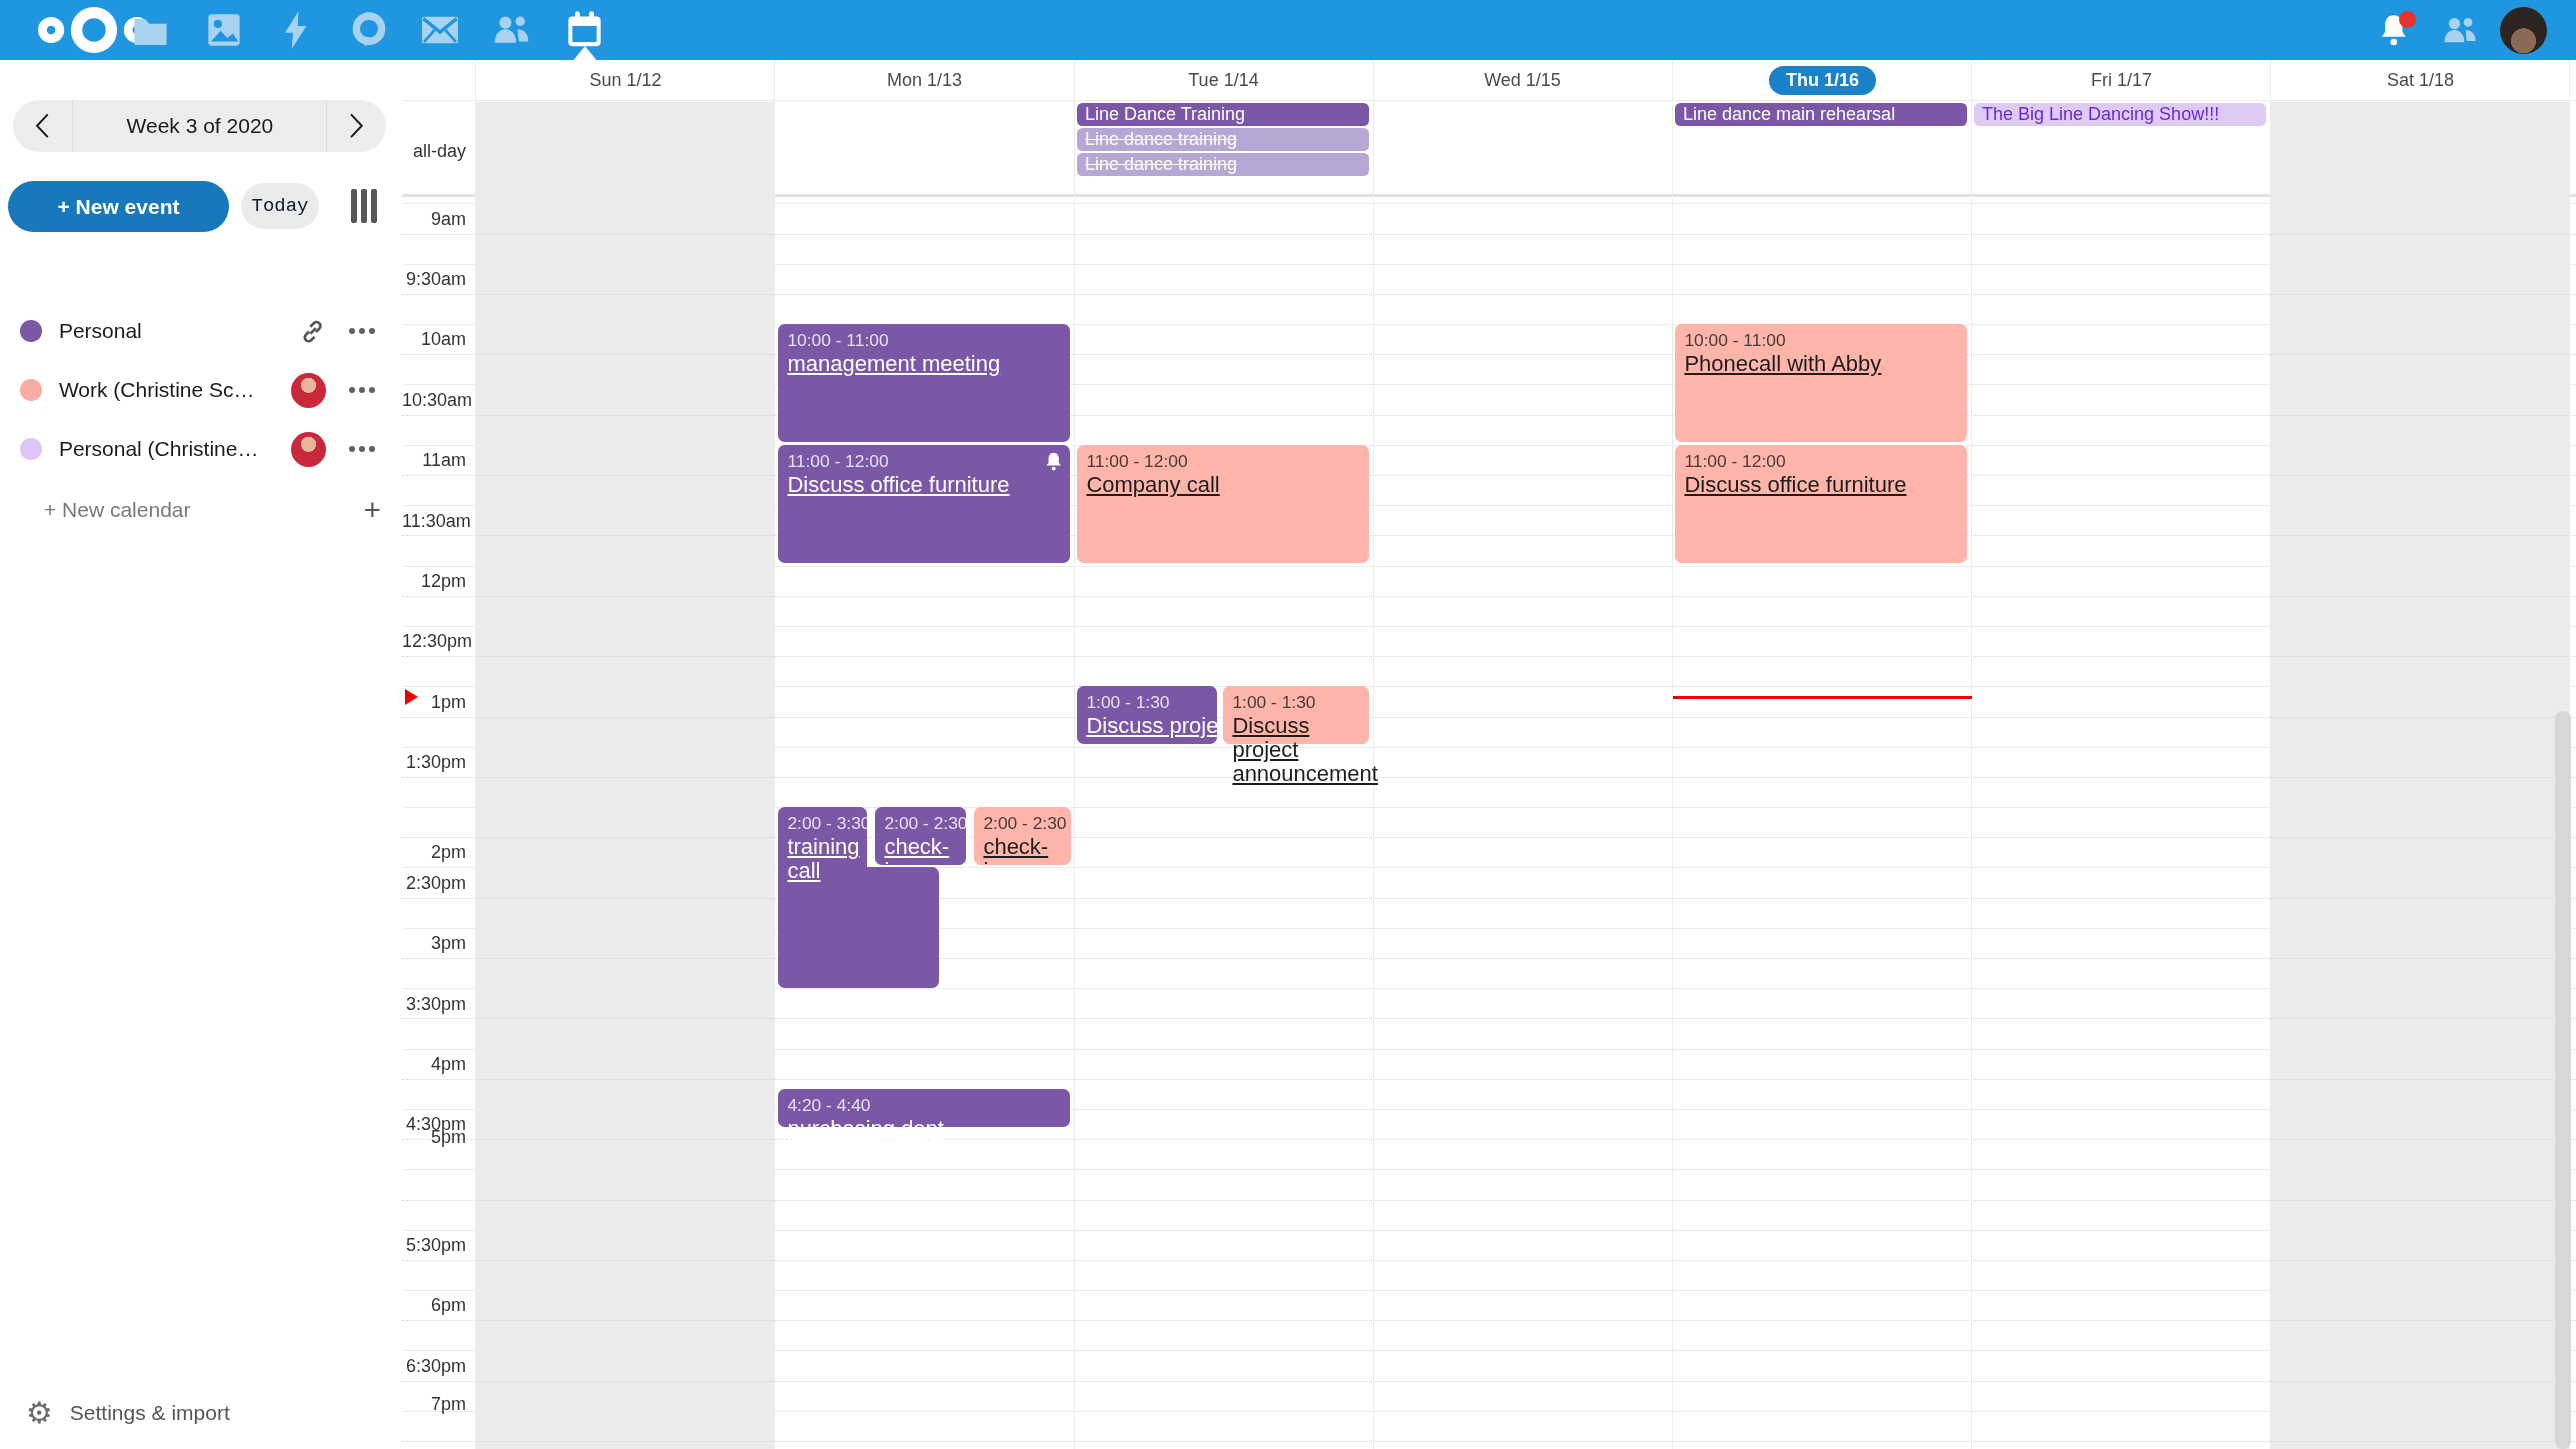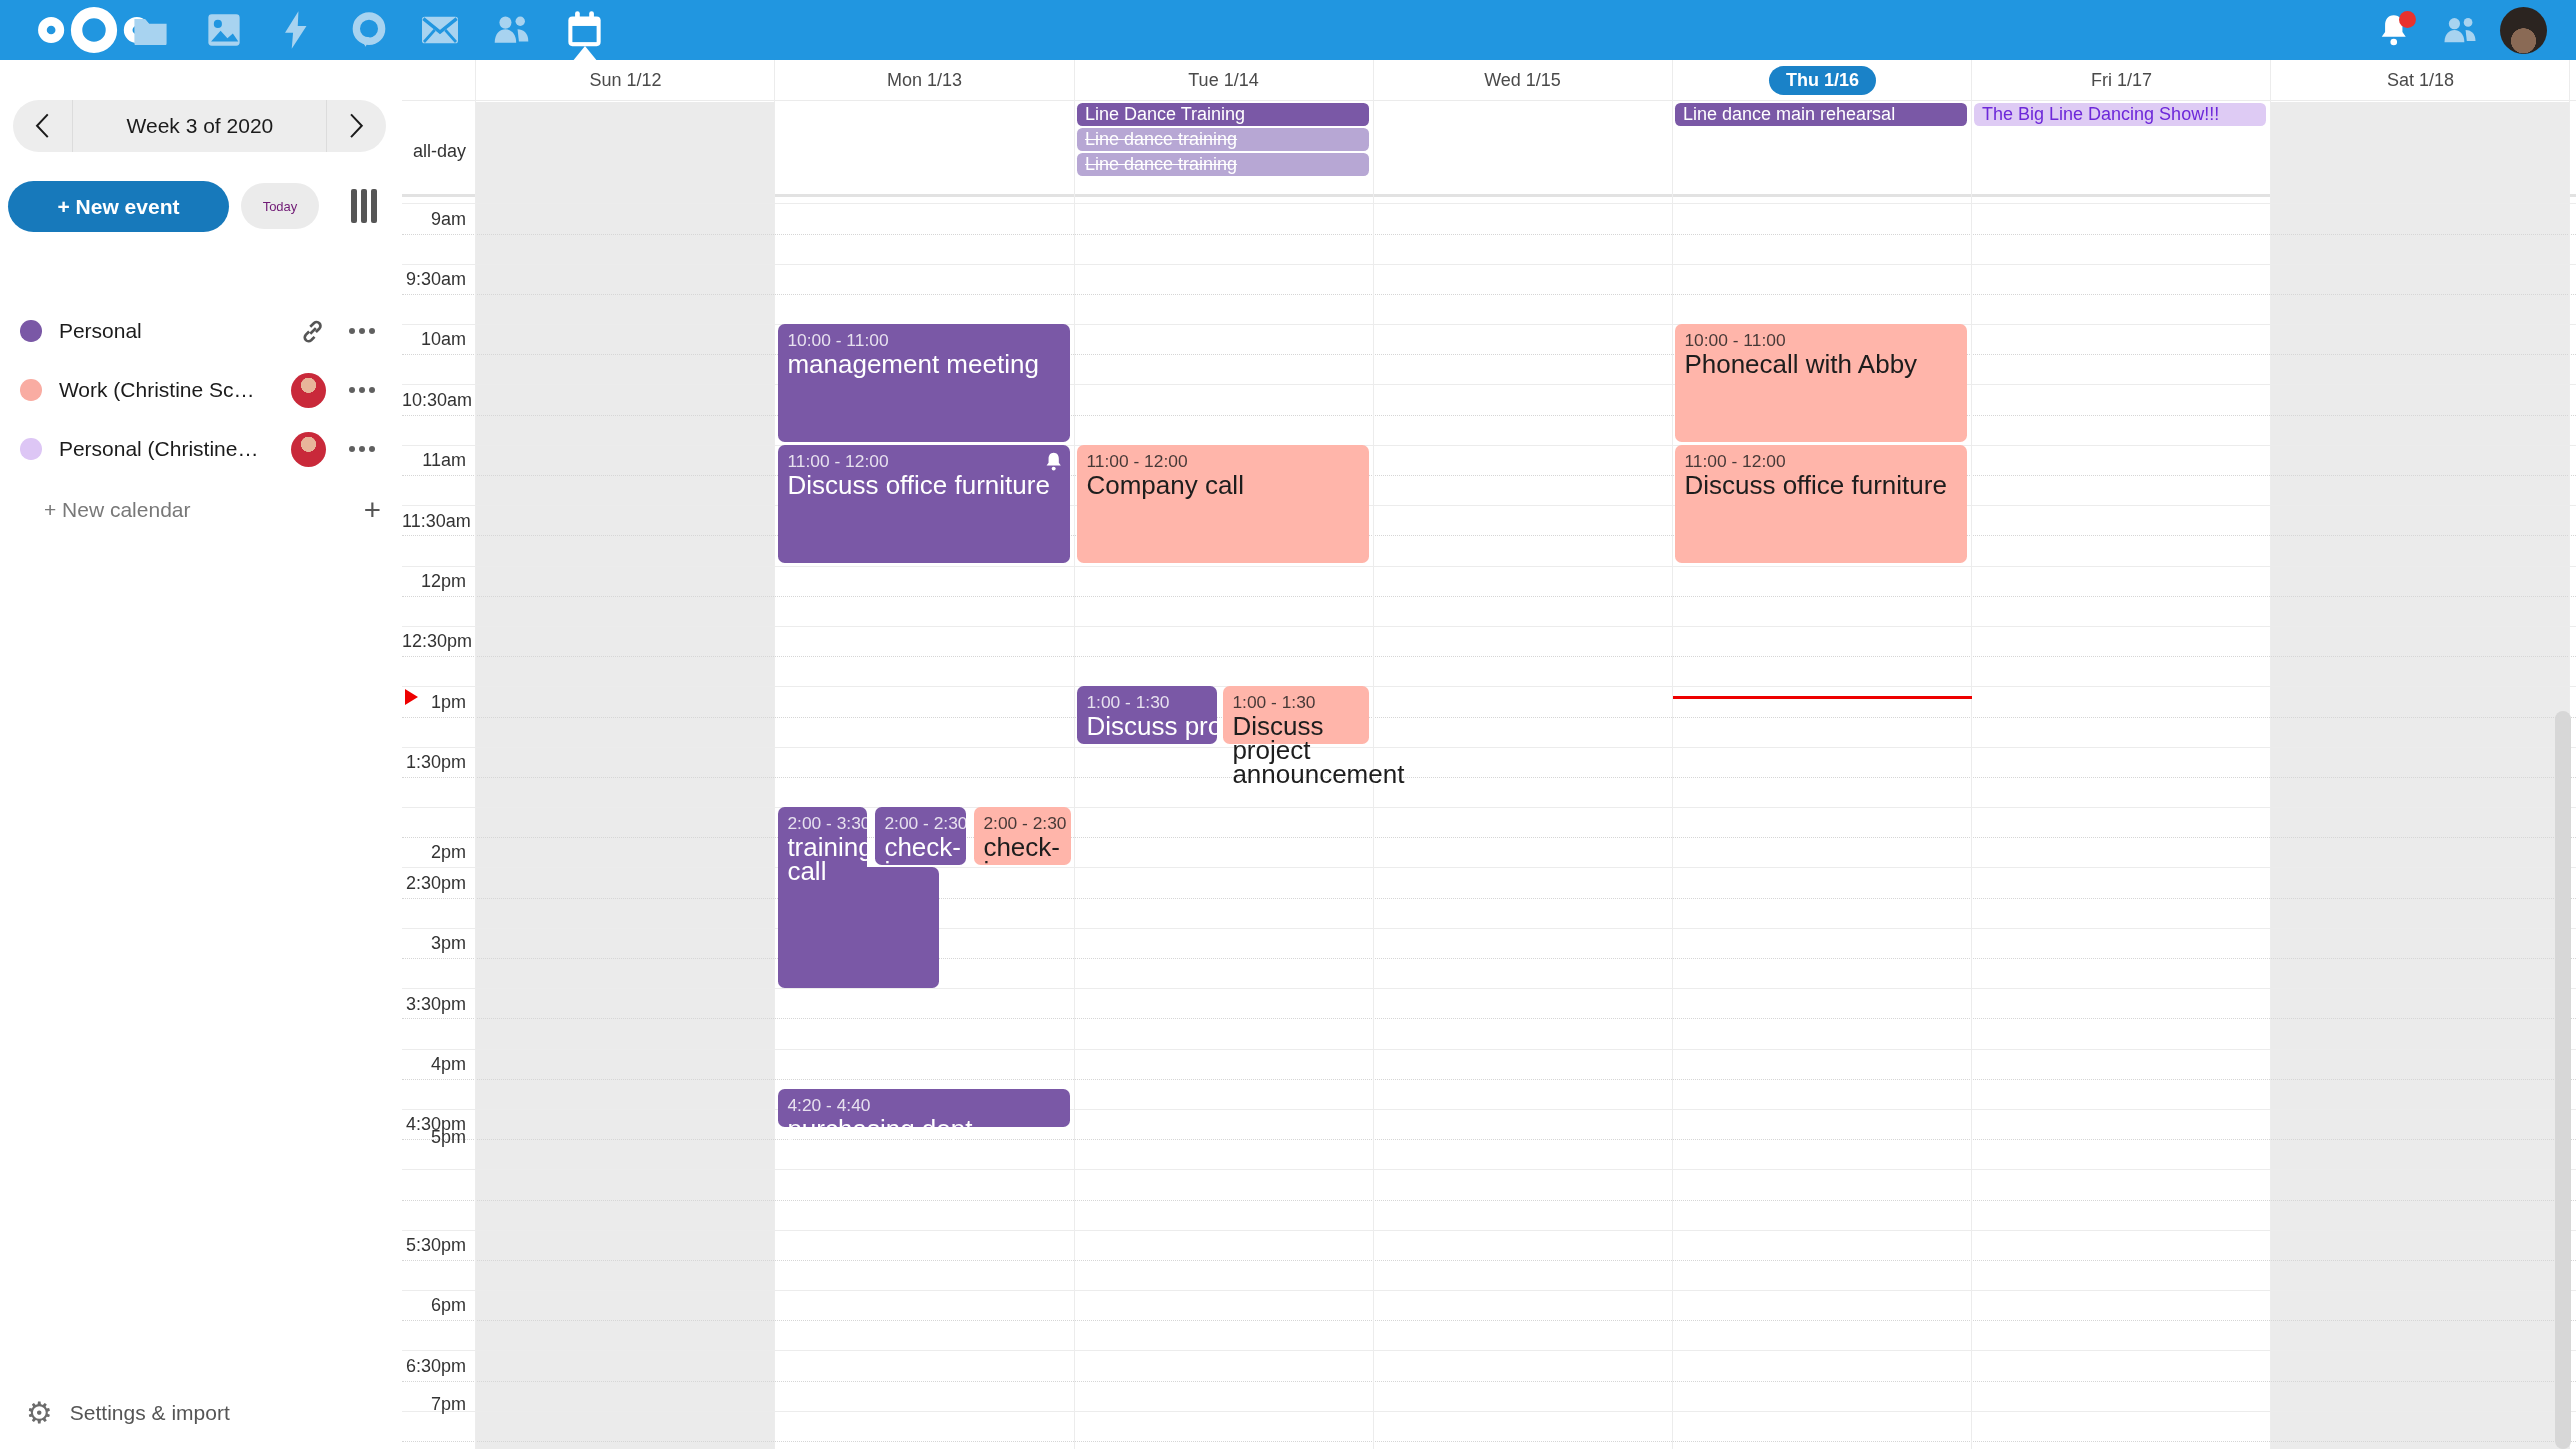--- a/index.html
+++ b/index.html
@@ -17,21 +17,21 @@
   
   #sidebar{position:absolute;left:0;top:60px;width:402px;bottom:0;background:#fff;z-index:40;margin-top:28px;}
   #weeknav{position:absolute;left:13.4px;top:12px;width:373px;height:52px;background:#ededed;
     border-radius:26px;display:flex;align-items:center;}
   #weeknav .seg{width:59px;height:100%;display:flex;align-items:center;justify-content:center;}
   #weeknav .lbl{flex:1;text-align:center;font-size:21px;color:#1b1b1b;
     border-left:1.3px solid #dcdcdc;border-right:1.3px solid #dcdcdc;height:100%;line-height:52px;}
   #newevent{position:absolute;left:8px;top:93px;width:221px;height:51px;background:#1779bb;border:none;
     border-radius:25.5px;color:#fff;font-size:21px;font-weight:bold;font-family:inherit;}
   #todaybtn{position:absolute;left:241px;top:95px;width:78px;height:46px;background:#ebebeb;border:none;
-    border-radius:23px;color:#701a75;font-size:13px;font-family:Liberation Sans, sans-serif;}
+    border-radius:23px;color:#0f172a;font-size:19px;font-family:Liberation Mono, monospace;}
   #viewbtn{position:absolute;left:345px;top:99px;width:38px;height:38px;background:none;border:none;display:flex;gap:4.7px;align-items:center;justify-content:center;}
   #viewbtn i{width:8px;height:34px;background:#565656;border-radius:2px;}
   .calrow{position:absolute;left:0;width:402px;height:54px;display:flex;align-items:center;}
   .caldot{width:21.5px;height:21.5px;border-radius:50%;margin-left:20px;flex:0 0 auto;}
   .calname{margin-left:17.4px;font-size:21px;color:#1b1b1b;max-width:201px;white-space:nowrap;
     overflow:hidden;text-overflow:ellipsis;}
   .calright{position:absolute;right:27px;display:flex;align-items:center;gap:23px;}
   .dots{display:flex;gap:4px;}
   .dots i{width:6px;height:6px;border-radius:50%;background:#606060;}
   .mini-avatar{width:35px;height:35px;border-radius:50%;
@@ -54,21 +54,21 @@
   #allday-divider{position:absolute;left:0;top:134px;width:100%;height:2.7px;background:#e2e2e2;}
   #alldaylabel{position:absolute;left:0;top:81px;width:64px;text-align:right;font-size:18px;color:#333;}
   #grid{position:absolute;left:0;top:138px;width:100%;height:1311px;}
   .wkend{position:absolute;top:42px;bottom:0;background:#ebebeb;z-index:0;}
   .vsep{position:absolute;top:0;bottom:0;width:1.3px;background:#ececec;z-index:1;}
   .hline{position:absolute;left:0;width:100%;height:0;border-top:1.3px solid #ececec;z-index:1;}
   .hline.dot{border-top:1.3px dotted #d6d6d6;}
   .tlabel{position:absolute;width:64px;text-align:right;font-size:18px;color:#333;background:transparent;z-index:2;}
   .ev{position:absolute;border-radius:6.7px;padding:5.4px 9.4px;box-sizing:border-box;overflow:hidden;z-index:2;}
   .ev .t{font-size:17.4px;opacity:.82;line-height:23px;white-space:nowrap;}
-  .ev .n{font-size:26px;line-height:24px;}
+  .ev .n{font-size:22px;line-height:24px;text-decoration:underline;}
   .ev.truncate .n{white-space:nowrap;}
   .ev.spill{overflow:visible;z-index:3;}
   .ev .bell{position:absolute;top:6.7px;right:8px;}
   .adev{position:absolute;height:23px;border-radius:5.4px;font-size:18px;line-height:23px;
     padding:0 8px;box-sizing:border-box;white-space:nowrap;overflow:hidden;z-index:2;}
   .cal-purple{background:#7a58a6;color:#fff;}
   .cal-salmon{background:#ffb5aa;color:#1d1d1d;}
   .cal-lavender{background:#decbf4;color:#6d28d9;}
   .cal-faded{background:#b7a7d4;color:#fff;text-decoration:line-through;}
   #nowline{position:absolute;height:2.7px;background:#ee0000;z-index:5;}

